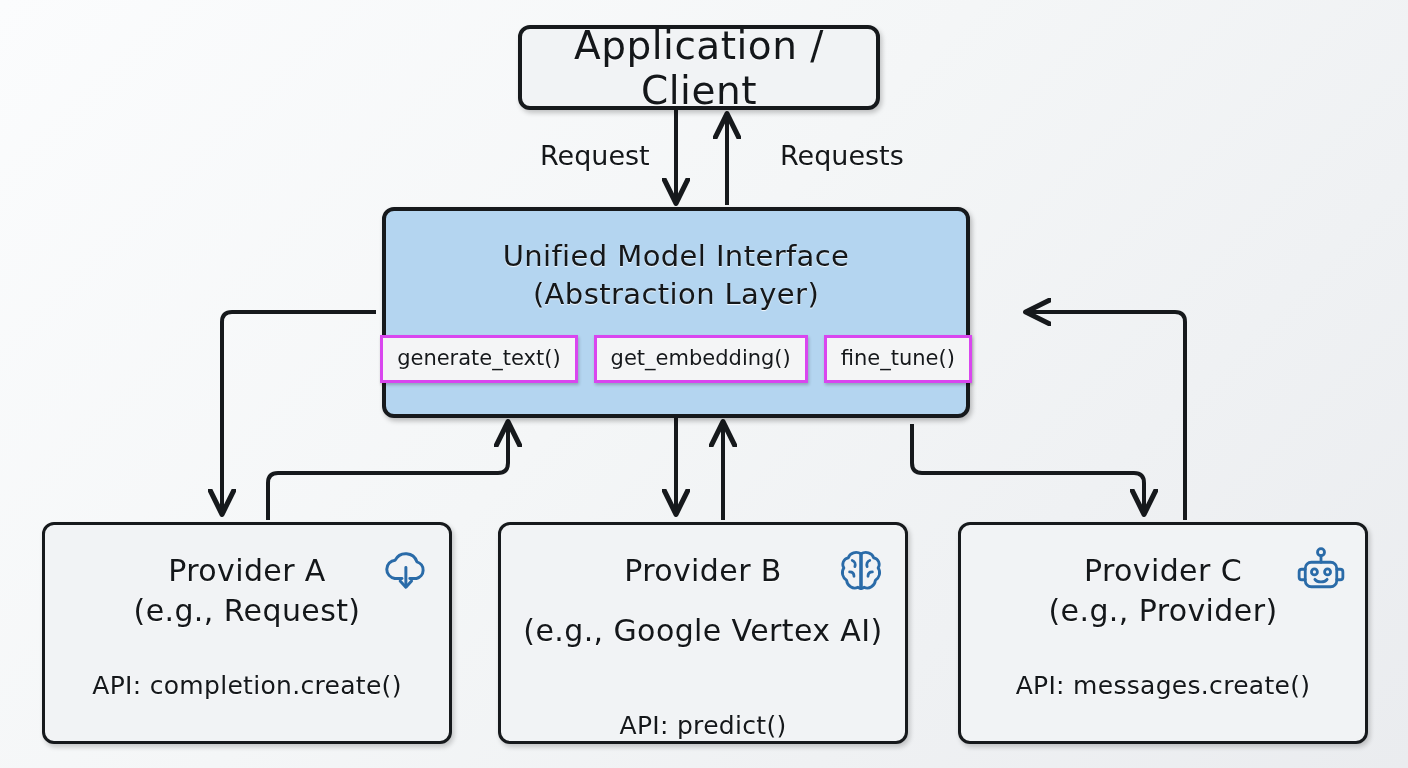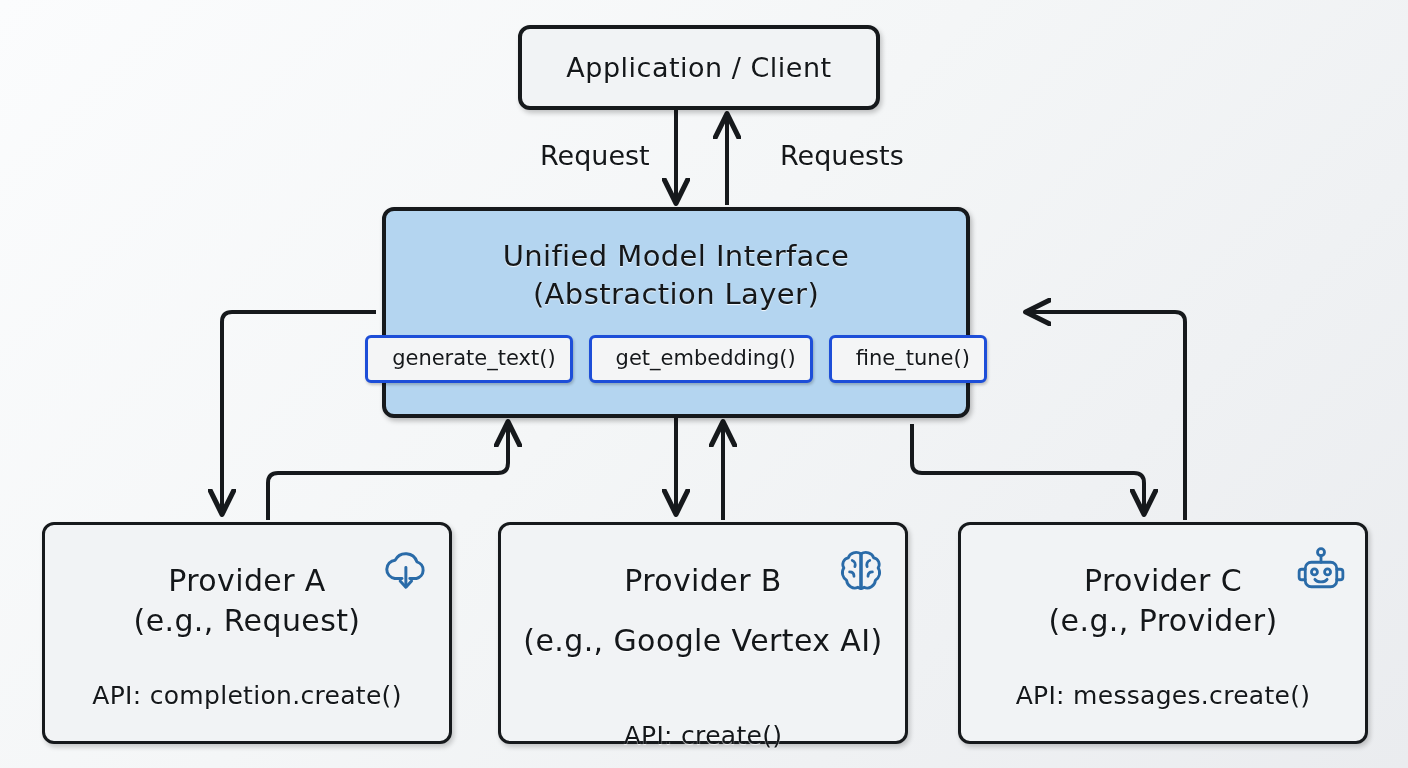--- a/index.html
+++ b/index.html
@@ -42,21 +42,21 @@
 
   
   #app-client {
     left: 518px;
     top: 25px;
     width: 362px;
     height: 85px;
     background: #f1f3f5;
     border: 4px solid #16191c;
     box-shadow: 2px 3px 5px rgba(0,0,0,0.22);
-    font-size: 27px;
+    font-size: 39px;
     letter-spacing: 0.5px;
   }
 
   
   #unified-interface {
     left: 382px;
     top: 207px;
     width: 588px;
     height: 211px;
     background: #b4d5f0;
@@ -71,39 +71,39 @@
     line-height: 38px;
     letter-spacing: 0.4px;
   }
   .methods-row {
     display: flex;
     gap: 16px;
     margin-top: 22px;
   }
   .method-chip {
     background: #f4f5f6;
-    border: 3px solid #1d4ed8;
-    border-radius: 6px;
-    padding: 8px 14px 10px 24px;
+    border: 3px solid #d946ef;
+    border-radius: 0;
+    padding: 8px 14px 10px 14px;
     font-size: 21px;
     color: #15181b;
     box-shadow: 1px 2px 3px rgba(0,0,0,0.22);
     white-space: nowrap;
   }
 
   
   .provider {
     top: 522px;
     width: 410px;
     height: 222px;
     background: #f1f3f5;
     border: 3px solid #16191c;
     box-shadow: 2px 3px 5px rgba(0,0,0,0.2);
     justify-content: flex-start;
-    padding-top: 36px;
+    padding-top: 26px;
   }
   #provider-a { left: 42px; }
   #provider-b { left: 498px; gap: 20px; }
   #provider-c { left: 958px; }
 
   .provider .pname {
     font-size: 30px;
     line-height: 40px;
     letter-spacing: 0.4px;
   }
@@ -203,21 +203,21 @@
       <path d="M32,12.5 C27,9 19,11 17.5,17 C12,18 9.5,24 12.5,28.5 C9,33 11,40 15.5,42.5 C16,49 23,53.5 28.5,50.5 C30,52 32,52 32,52 Z"></path>
       <path d="M32,12.5 C37,9 45,11 46.5,17 C52,18 54.5,24 51.5,28.5 C55,33 53,40 48.5,42.5 C48,49 41,53.5 35.5,50.5 C34,52 32,52 32,52 Z"></path>
       <path d="M32,12.5 L32,52"></path>
       <path d="M22,20 C25,21 26,24 25,27"></path>
       <path d="M19,33 C22,33 24,35 24,38"></path>
       <path d="M42,20 C39,21 38,24 39,27"></path>
       <path d="M45,33 C42,33 40,35 40,38"></path>
     </svg>
     <span class="pname">Provider B</span>
     <span class="pvendor">(e.g., Google Vertex AI)</span>
-    <span class="papi">API: create()</span>
+    <span class="papi">API: predict()</span>
   </div>
 
   <div class="node provider" id="provider-c">
     <svg class="provider-icon" viewBox="0 0 64 64" xmlns="http://www.w3.org/2000/svg" fill="none" stroke="#2a6ba8" stroke-width="3.2" stroke-linecap="round" stroke-linejoin="round">
       <circle cx="32" cy="10.5" r="4"></circle>
       <path d="M32,14.5 L32,22"></path>
       <rect x="14" y="22" width="36" height="28" rx="7"></rect>
       <path d="M14,30 L10,30 A3,3 0 0,0 7,33 L7,39 A3,3 0 0,0 10,42 L14,42"></path>
       <path d="M50,30 L54,30 A3,3 0 0,1 57,33 L57,39 A3,3 0 0,1 54,42 L50,42"></path>
       <circle cx="24.5" cy="33" r="3.4"></circle>

